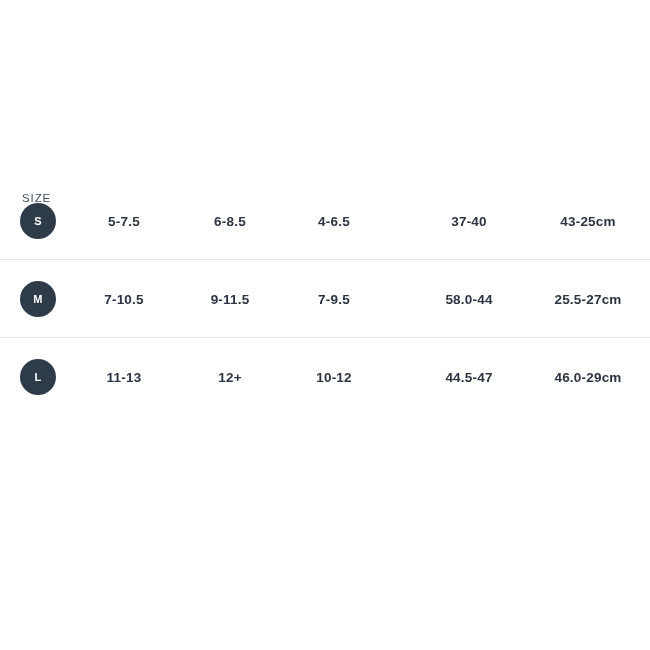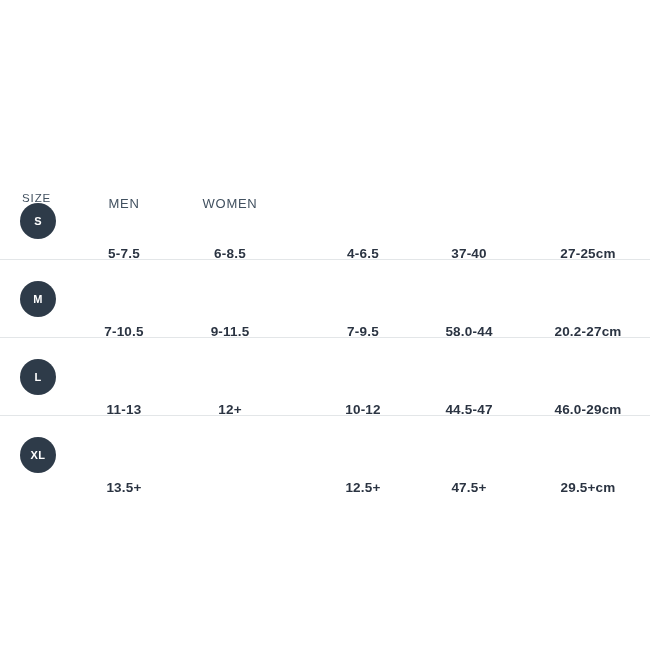--- a/index.html
+++ b/index.html
@@ -88,77 +88,61 @@
 
   .cell {
     position: absolute;
     top: 50%;
     transform: translate(-50%, -50%);
     font-size: 13.5px;
     font-weight: 700;
     color: #2b3442;
     letter-spacing: 0.2px;
     white-space: nowrap;
-    margin-top: 32px;
   }
 
   
   .c0 { left: 124px; }
   .c1 { left: 230px; }
-  .c2 { left: 363px; }
+  .c2 { left: 334px; }
   .c3 { left: 469px; }
   .c4 { left: 588px; }
 </style>
 </head>
 <body>
 
 <div class="chart-wrap">
 
   <div class="size-label">SIZE</div>
 
-  <div class="head-row">
-    <div class="head-cell c0">MEN</div>
-    <div class="head-cell c1">WOMEN</div>
-    <div class="head-cell c2"></div>
-    <div class="head-cell c3"></div>
-    <div class="head-cell c4"></div>
-  </div>
 
   <div class="table">
 
     <div class="row">
       <div class="badge">S</div>
       <div class="cell c0">5-7.5</div>
       <div class="cell c1">6-8.5</div>
       <div class="cell c2">4-6.5</div>
       <div class="cell c3">37-40</div>
-      <div class="cell c4">27-25cm</div>
+      <div class="cell c4">43-25cm</div>
     </div>
 
     <div class="row">
       <div class="badge">M</div>
       <div class="cell c0">7-10.5</div>
       <div class="cell c1">9-11.5</div>
       <div class="cell c2">7-9.5</div>
       <div class="cell c3">58.0-44</div>
-      <div class="cell c4">20.2-27cm</div>
+      <div class="cell c4">25.5-27cm</div>
     </div>
 
     <div class="row">
       <div class="badge">L</div>
       <div class="cell c0">11-13</div>
       <div class="cell c1">12+</div>
       <div class="cell c2">10-12</div>
       <div class="cell c3">44.5-47</div>
       <div class="cell c4">46.0-29cm</div>
     </div>
 
-    <div class="row">
-      <div class="badge">XL</div>
-      <div class="cell c0">13.5+</div>
-      <div class="cell c1"></div>
-      <div class="cell c2">12.5+</div>
-      <div class="cell c3">47.5+</div>
-      <div class="cell c4">29.5+cm</div>
-    </div>
 
   </div>
 </div>
 
 </body></html>

